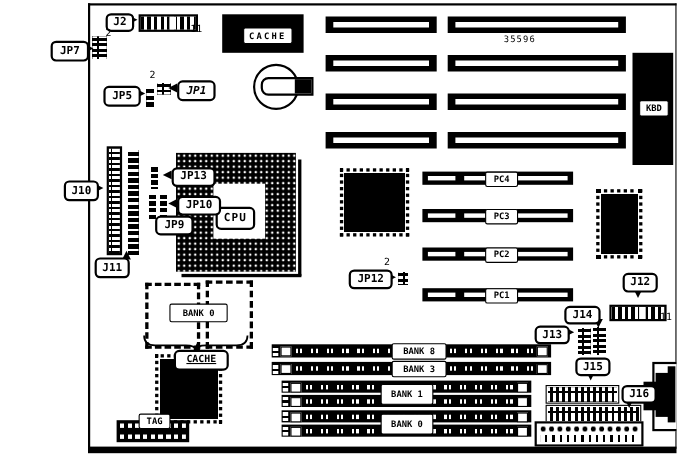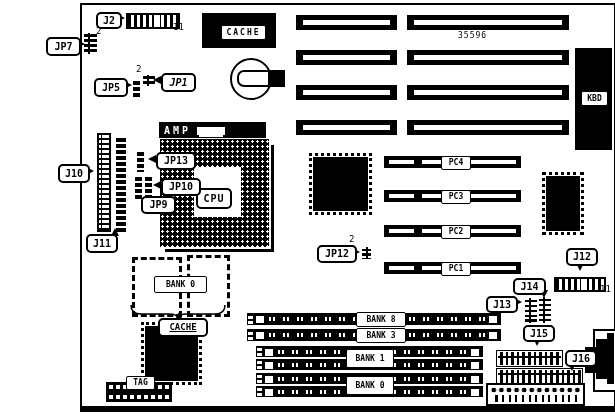--- a/index.html
+++ b/index.html
@@ -151,24 +151,20 @@
   <div class="blackchip" style="left:531px;top:48px;width:37px;height:102px;"></div>
   <div class="inlabel" style="left:537px;top:91px;width:25px;height:13px;">KBD</div>
 
   <div class="callout" style="left:14px;top:164px;width:28px;height:15px;">J10</div>
   <div class="tri r" style="left:42px;top:167px;"></div>
   <div class="conn-j10" style="left:53px;top:133px;width:10px;height:95px;"></div>
   <div class="conn-j11" style="left:71px;top:134px;width:10px;height:96px;"></div>
   <div class="tri u" style="left:67px;top:228px;"></div>
   <div class="callout" style="left:42px;top:234px;width:28px;height:15px;text-align:right;">J11</div>
 
-  <div class="ampbar" style="left:115px;top:122px;width:107px;height:16px;">
-    <span class="amp-text">AMP</span>
-    <span class="amp-slot"></span>
-  </div>
   <div class="shadow" style="left:227px;top:145px;width:3px;height:106px;"></div>
   <div class="shadow" style="left:121px;top:249px;width:109px;height:3px;"></div>
   <div class="socket" style="left:116px;top:139px;width:109px;height:108px;"></div>
   <div class="socket-inner" style="left:150px;top:167px;width:47px;height:50px;"></div>
   <div class="callout" style="left:152px;top:188px;width:32px;height:17px;letter-spacing:1px;">CPU</div>
 
   <div class="jmp" style="left:92px;top:150px;width:7px;height:20px;"></div>
   <div class="tri l" style="left:104px;top:155px;"></div>
   <div class="callout" style="left:112px;top:152px;width:36px;height:14px;">JP13</div>
   <div class="jmp" style="left:90px;top:175px;width:7px;height:22px;"></div>

